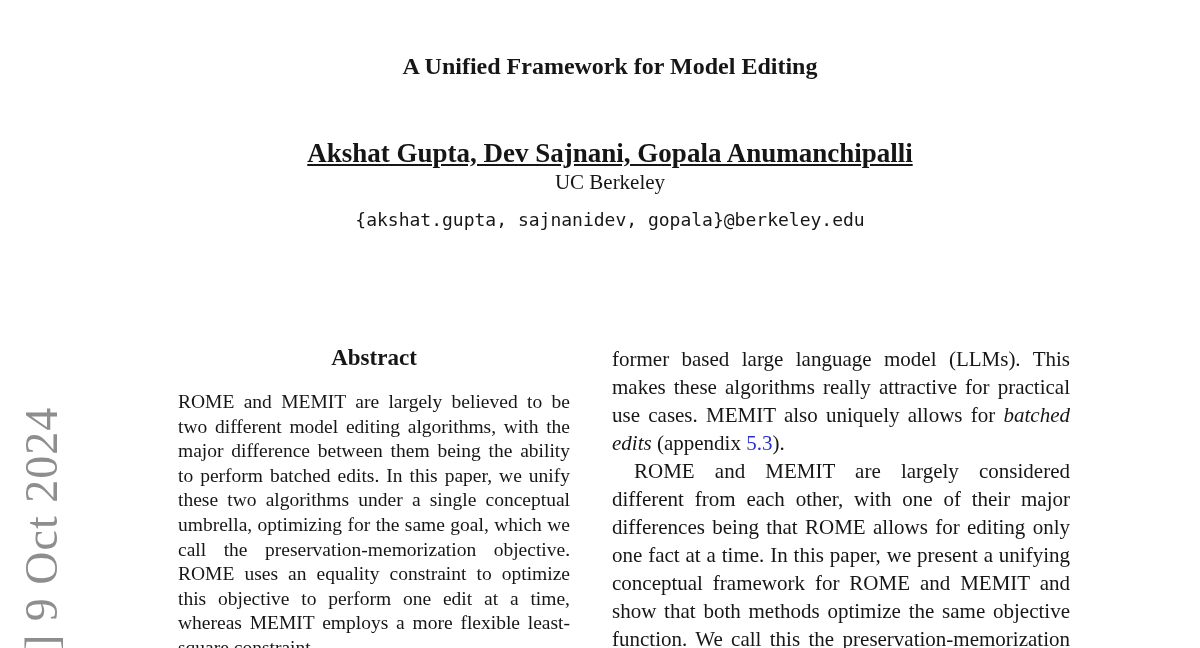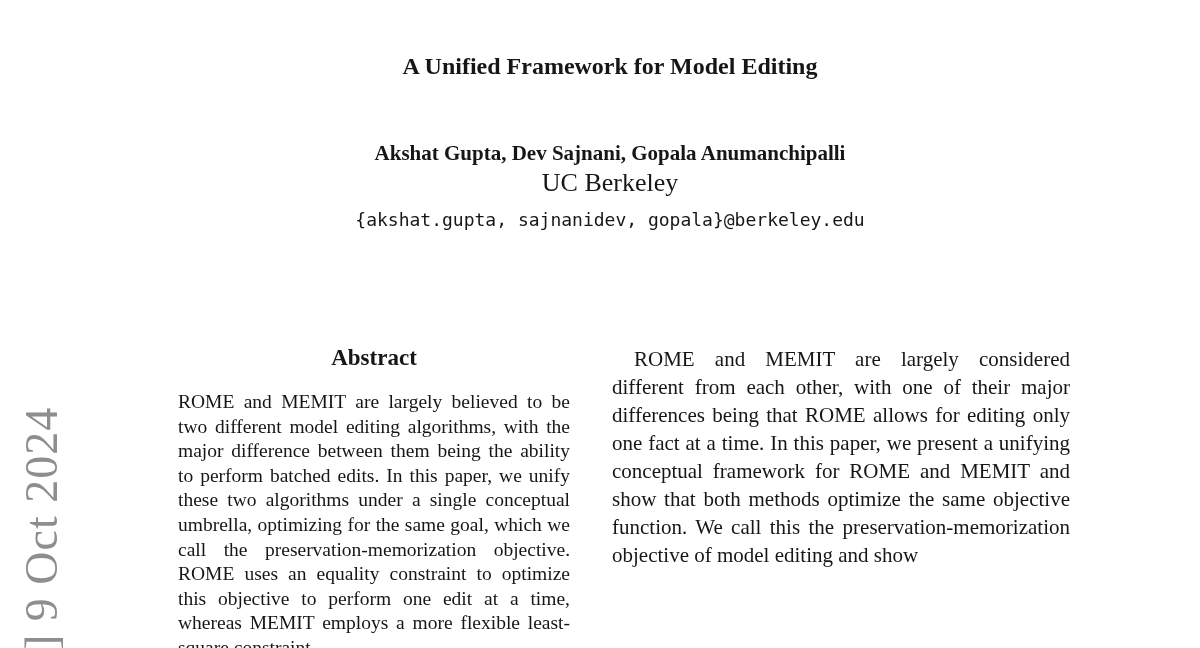--- a/index.html
+++ b/index.html
@@ -41,28 +41,29 @@
   .paper-title {
     margin: 0;
     text-align: center;
     font-size: 24px;
     line-height: 36px;
     font-weight: bold;
   }
   .authors {
     margin-top: 56px;
     text-align: center;
-    font-size: 21px;
+    font-size: 27px;
     line-height: 27px;
     font-weight: bold;
+    text-decoration: underline;
   }
   .affiliation {
     margin-top: 2px;
     text-align: center;
-    font-size: 26px;
+    font-size: 21px;
     line-height: 27px;
   }
   .emails {
     margin-top: 12px;
     text-align: center;
     font-family: "DejaVu Sans Mono", monospace;
     font-size: 18px;
     line-height: 24px;
   }
   .columns {
@@ -117,17 +118,18 @@
   <div class="emails">{akshat.gupta, sajnanidev, gopala}@berkeley.edu</div>
 
   <div class="columns">
 
     <div class="col-left">
       <div class="abstract-heading">Abstract</div>
       <p class="abstract-body"><span>ROME and MEMIT are largely believed to be two different model editing algorithms, with the major difference between them being the ability to perform batched edits. In this paper, we unify these two algorithms under a single conceptual umbrella, optimizing for the same goal, which we call the </span><span class="seg-bold">preservation-memorization</span><span> objective. ROME uses an equality constraint to optimize this objective to perform one edit at a time, whereas MEMIT employs a more flexible least-square constraint</span></p>
     </div>
 
     <div class="col-right">
+      <p><span>former based large language model (LLMs). This makes these algorithms really attractive for practical use cases. MEMIT also uniquely allows for </span><span class="seg-italic">batched edits</span><span> (appendix </span><span class="seg-link">5.3</span><span>).</span></p>
       <p class="indent"><span>ROME and MEMIT are largely considered different from each other, with one of their major differences being that ROME allows for editing only one fact at a time. In this paper, we present a unifying conceptual framework for ROME and MEMIT and show that both methods optimize the same objective function. We call this the </span><span class="seg-bold">preservation-</span><span class="seg-bold">memorization</span><span> objective of model editing and show</span></p>
     </div>
 
   </div>
 </div>
 
 </body></html>

